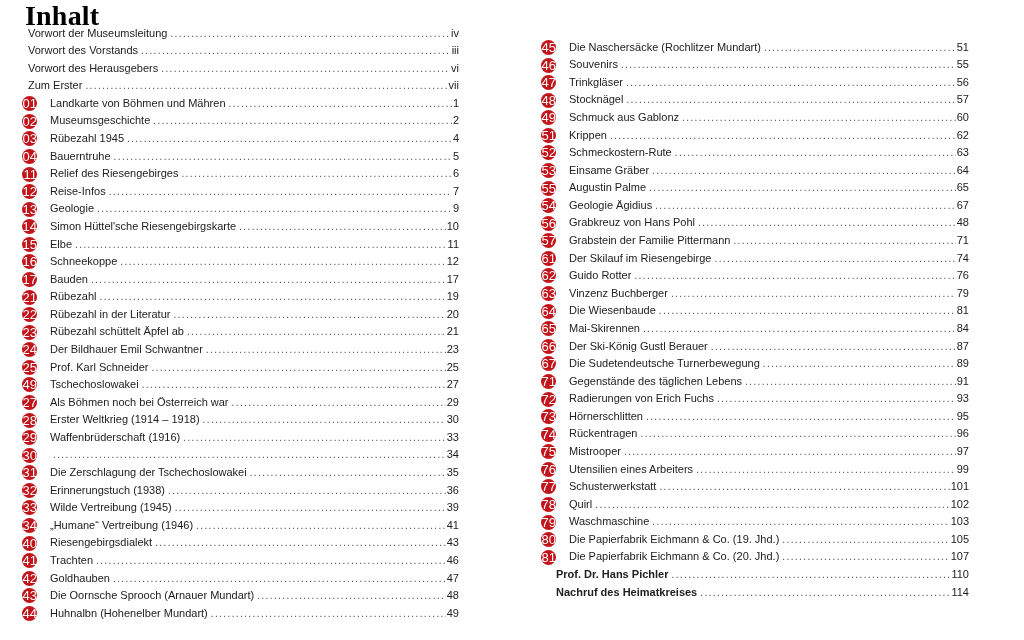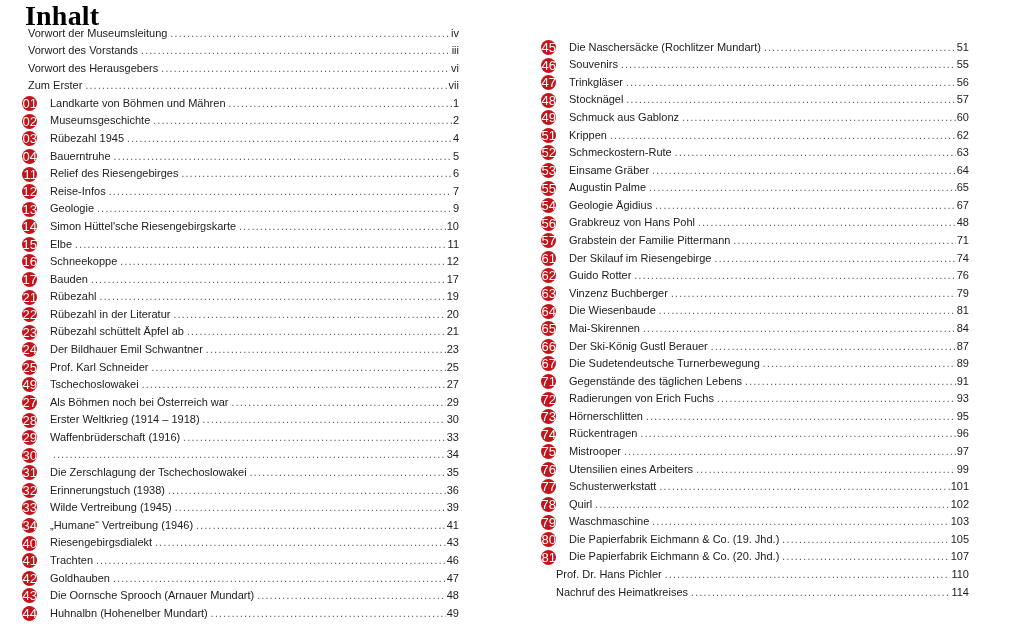--- a/index.html
+++ b/index.html
@@ -51,21 +51,21 @@
     border-radius: 50%;
     background: var(--accent, #c2151b);
     color: #ffffff;
     font-size: 13px;
     font-weight: 400;
     line-height: 15px;
     text-align: right;
     letter-spacing: 0px;
   }
   .col-left  .row.no-num .label { padding-left: 6px; }
-  .col-right .row.no-num .label { padding-left: 15px; }
+  .col-right .row.no-num .label { padding-left: 15px; font-weight: bold; }
   .label {
     flex: 0 0 auto;
     color: #212121;
   }
   .leader {
     flex: 1 1 auto;
     overflow: hidden;
     margin: 0 1px 0 3px;
     color: #4d4d4d;
     font-size: 10px;

